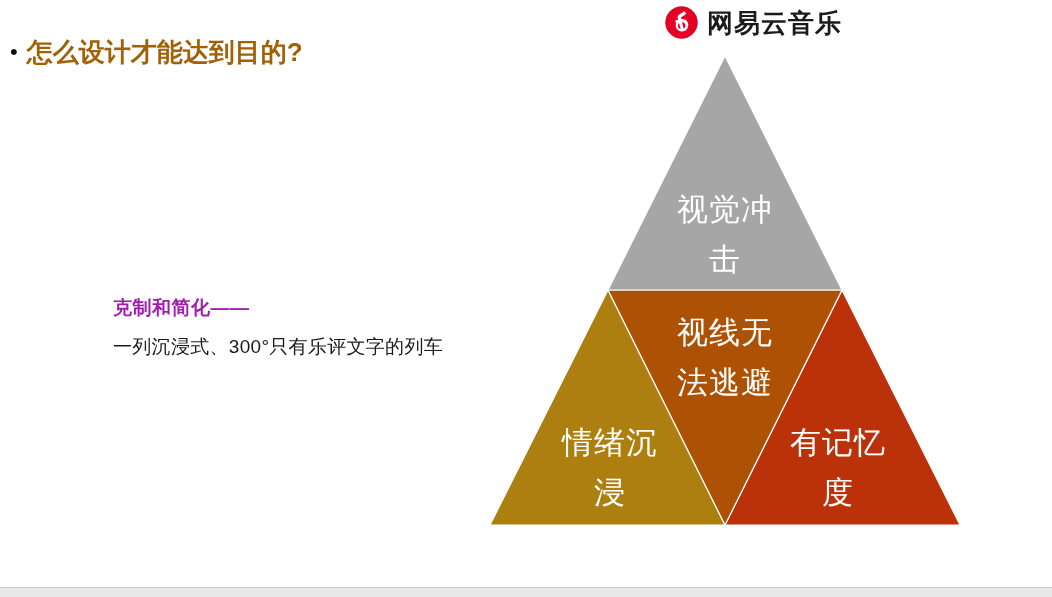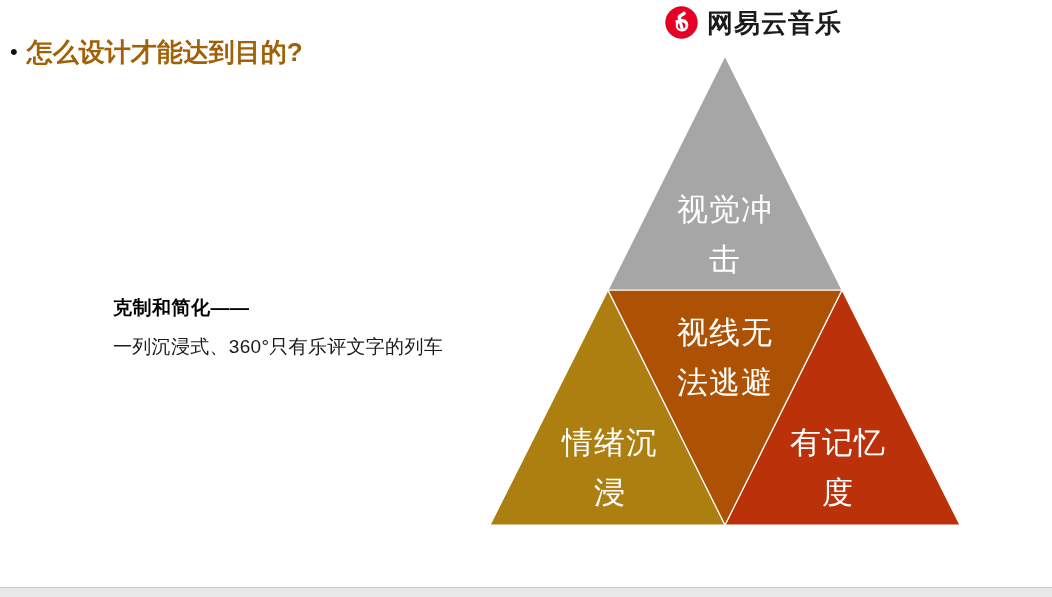--- a/index.html
+++ b/index.html
@@ -69,21 +69,21 @@
   
   .caption {
     position: absolute;
     left: 113px;
     top: 294px;
     width: 400px;
   }
   .caption-head {
     font-size: 19px;
     font-weight: 700;
-    color: #000000;
+    color: #a21caf;
     line-height: 1.5;
     letter-spacing: 0.5px;
   }
   .caption-sub {
     font-size: 19px;
     font-weight: 400;
     color: #1a1a1a;
     line-height: 1.55;
     margin-top: 9px;
     letter-spacing: 0.3px;
@@ -141,21 +141,21 @@
     <span class="brand-text">网易云音乐</span>
   </div>
 
   <div class="title-row">
     <span class="title-bullet">•</span>
     <span class="title-text">怎么设计才能达到目的?</span>
   </div>
 
   <div class="caption">
     <div class="caption-head">克制和简化——</div>
-    <div class="caption-sub">一列沉浸式、360°只有乐评文字的列车</div>
+    <div class="caption-sub">一列沉浸式、300°只有乐评文字的列车</div>
   </div>
 
   <div id="pyramid">
     <svg viewBox="0 0 500 490" xmlns="http://www.w3.org/2000/svg">
 
       <polygon points="10,475 245,475 128,240" stroke="#ffffff" stroke-width="1.2" fill="#ad7f10"></polygon>
 
       <polygon points="245,475 480,475 362,240" stroke="#ffffff" stroke-width="1.2" fill="#bb320a"></polygon>
 
       <polygon points="128,240 362,240 245,475" stroke="#ffffff" stroke-width="1.2" fill="#ad5205"></polygon>

